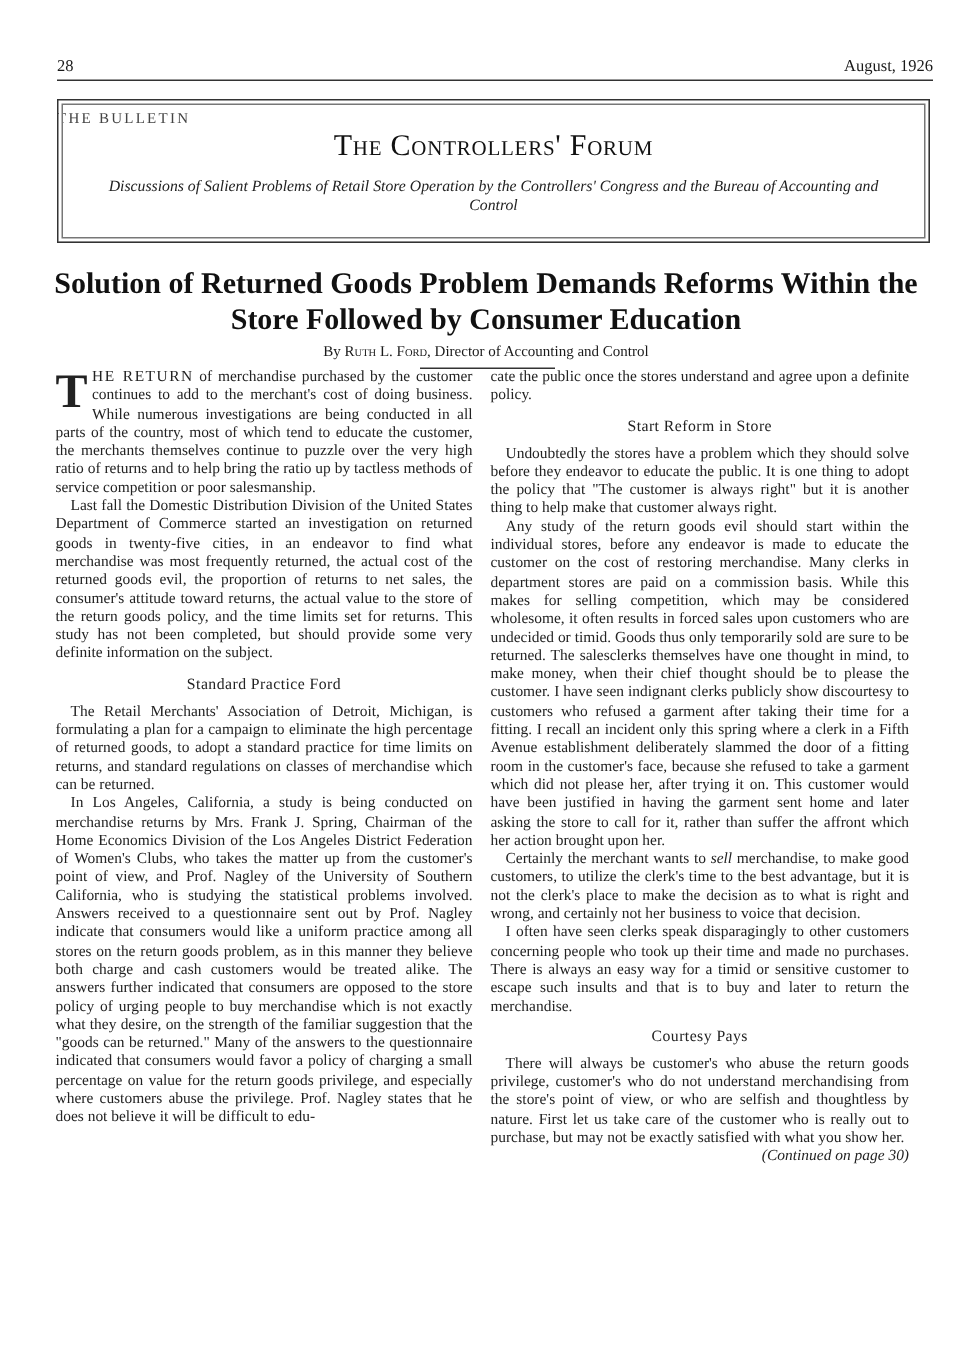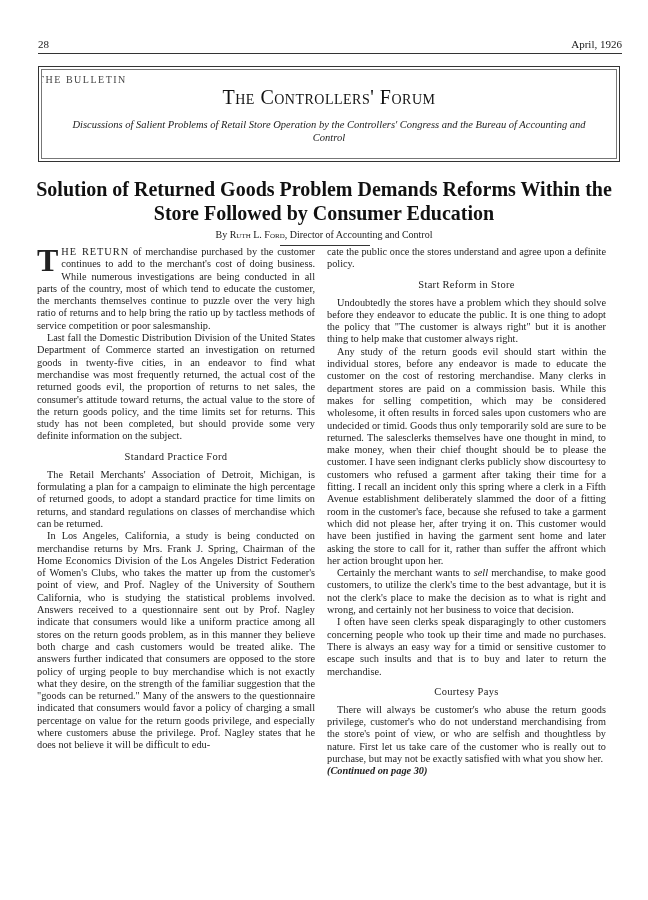--- a/index.html
+++ b/index.html
@@ -24,30 +24,30 @@
   .byline .name { font-variant: small-caps; }
   .byline-rule { position: absolute; top: 245px; left: 280px; width: 90px; border-top: 1px solid #333; }
   .col { position: absolute; top: 246px; font-size: 10.3px; line-height: 12.3px; text-align: justify; color:#222; }
   .col-left { left: 37px; width: 278px; }
   .col-right { left: 327px; width: 279px; }
   .col p { margin: 0; text-indent: 10px; }
   .col p.noind { text-indent: 0; }
   .col h3 { margin: 8px 0 6px 0; font-size: 10.5px; line-height: 12px; font-weight: normal; text-align: center; letter-spacing: 0.3px; }
   .dropcap { float: left; font-size: 32px; line-height: 26px; margin: 1px 3px 0 0; font-weight: bold; }
   .smallcaps { font-variant: small-caps; letter-spacing: 1px; }
-  .continued { text-align: left; font-style: italic; text-indent: 0 !important; font-weight: bold; }
+  .continued { text-align: right; font-style: italic; text-indent: 0 !important; }
   .em { font-style: italic; }
 </style>
 </head>
 <body>
 
 <div class="running-head">
   <span class="pg">28</span>
   <span class="pub">THE BULLETIN</span>
-  <span class="date">April, 1926</span>
+  <span class="date">August, 1926</span>
 </div>
 <div class="head-rule"></div>
 
 <div class="forum-box">
   <div class="forum-title">The Controllers' Forum</div>
   <div class="forum-sub">Discussions of Salient Problems of Retail Store Operation by the Controllers' Congress and the Bureau of Accounting and Control</div>
 </div>
 
 <div class="article-title">Solution of Returned Goods Problem Demands Reforms Within the Store Followed by Consumer Education</div>
 <div class="byline">

